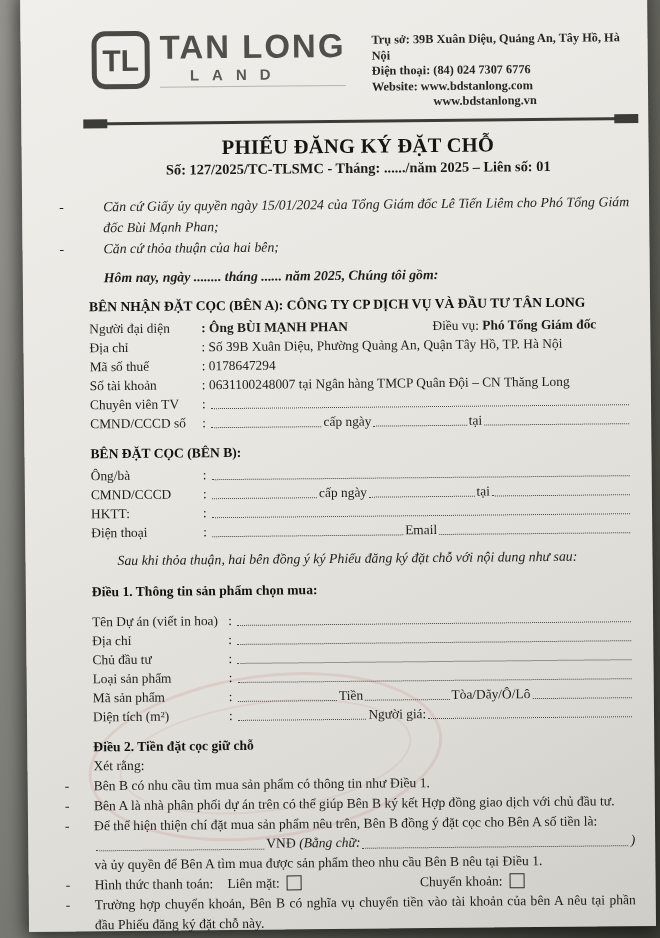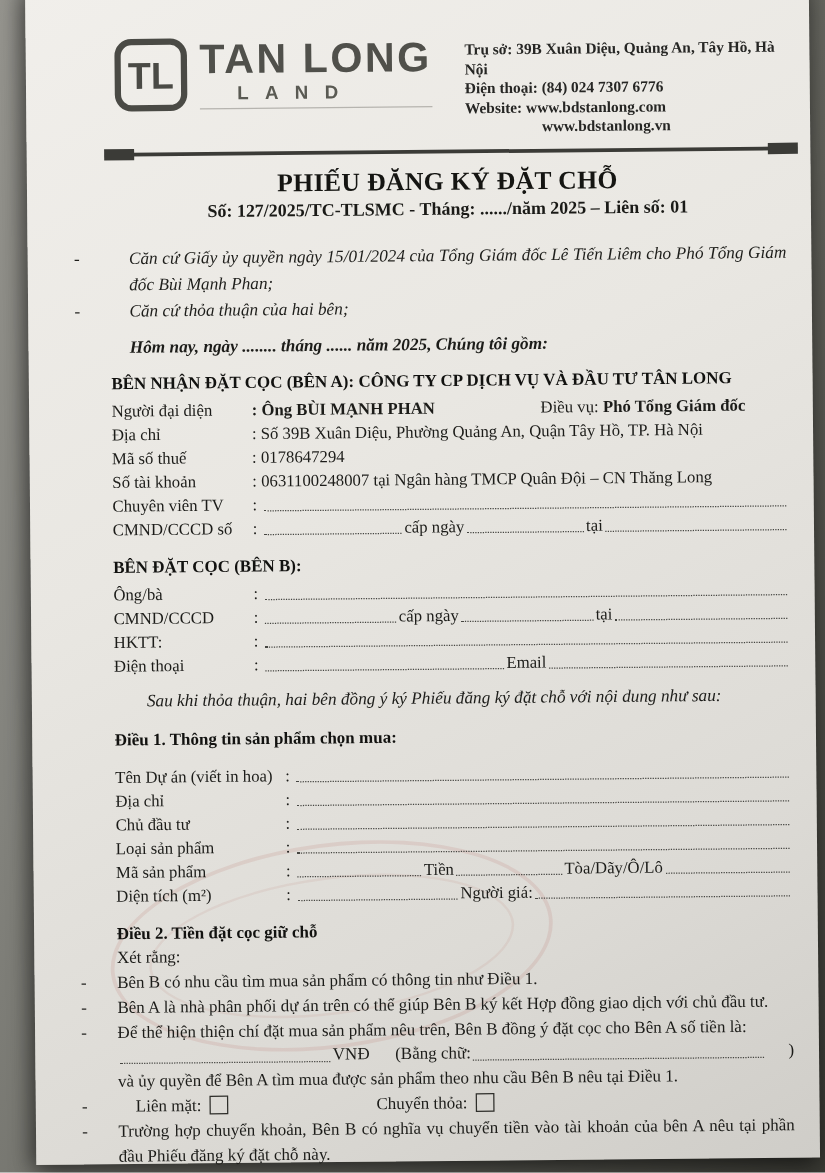--- a/index.html
+++ b/index.html
@@ -52,21 +52,21 @@
   .dots{flex:1 1 16px;border-bottom:1.6px dotted #464642;margin:0 2px 4px;}
   .dots.w1{flex-grow:1.1;} .dots.w2{flex-grow:0.9;} .dots.w3{flex-grow:1.5;}
   .dots.fix{flex:0 0 168px;}
   .agree{margin-top:8px;font-style:italic;font-size:13.8px;padding-left:26px;line-height:21px;}
   
   .xet{font-size:13.6px;line-height:20px;margin-top:1px;}
   .d2{position:relative;text-align:justify;font-size:13.6px;line-height:19.8px;}
   .d2:before{content:"-";position:absolute;left:-29px;top:0;}
   .nodash:before{content:none;}
   .amt{display:flex;align-items:flex-end;font-size:13.6px;line-height:19.8px;}
-  .it{margin-left:17px;}
+  .it{font-style:italic;}
   .pay{display:flex;align-items:center;font-size:13.6px;line-height:19.8px;position:relative;}
   .pay:before{content:"-";position:absolute;left:-29px;top:0;}
   .pay .gap1{width:14px;} .pay .gap2{width:118px;}
   .cbx{width:13px;height:13px;border:1.4px solid #2e2e2a;margin-left:7px;background:transparent;flex:0 0 auto;}
   
   .stamp{position:absolute;left:60px;top:688px;width:350px;height:158px;border:3px solid rgba(175,84,74,.13);
     border-radius:50%;transform:rotate(-7deg);pointer-events:none;}
   .stamp-inner{position:absolute;left:28px;top:24px;right:28px;bottom:24px;
     border:2px solid rgba(175,84,74,.09);border-radius:50%;}
 </style>
@@ -225,23 +225,24 @@
     <div class="d2">Để thể hiện thiện chí đặt mua sản phẩm nêu trên, Bên B đồng ý đặt cọc cho Bên A số tiền là:</div>
     <div class="amt">
       <span class="dots fix"></span>
       <span>VNĐ</span>&nbsp;
       <span class="it">(Bằng chữ:</span>
       <span class="dots"></span>
       <span class="it">)</span>
     </div>
     <div class="d2 nodash">và ủy quyền để Bên A tìm mua được sản phẩm theo nhu cầu Bên B nêu tại Điều 1.</div>
     <div class="pay">
+      <span>Hình thức thanh toán:</span>
       <span class="gap1"></span>
       <span>Liên mặt:</span>
       <span class="cbx"></span>
       <span class="gap2"></span>
-      <span>Chuyển thỏa:</span>
+      <span>Chuyển khoản:</span>
       <span class="cbx"></span>
     </div>
     <div class="d2">Trường hợp chuyển khoản, Bên B có nghĩa vụ chuyển tiền vào tài khoản của bên A nêu tại phần đầu Phiếu đăng ký đặt chỗ này.</div>
 
   </div>
 </div>
 
 </body></html>

